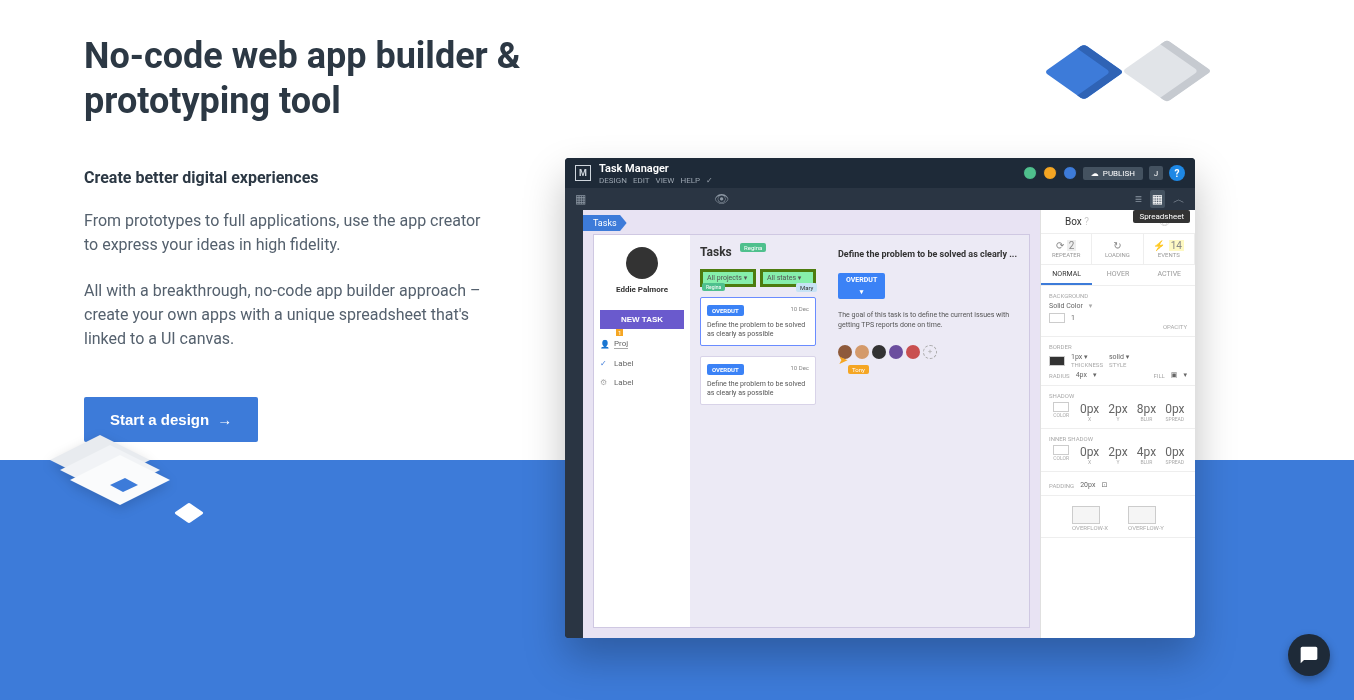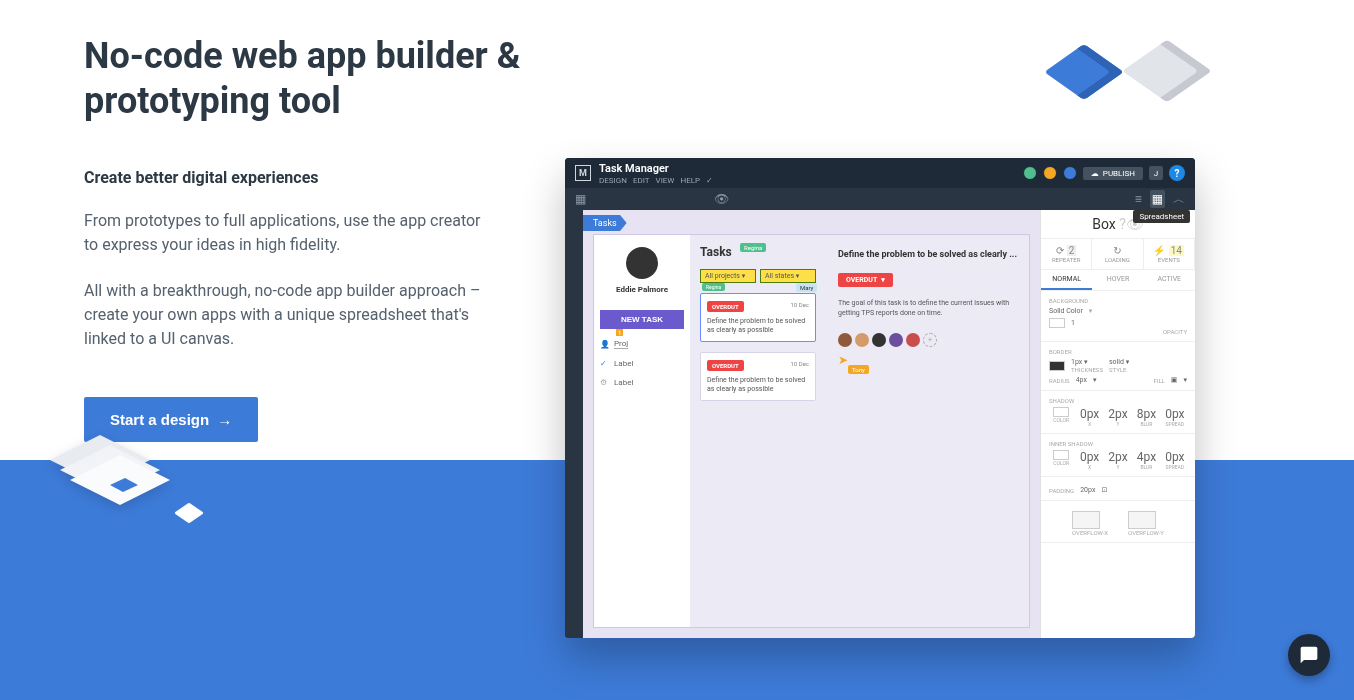--- a/index.html
+++ b/index.html
@@ -42,37 +42,37 @@
   .inner { position:absolute; left:10px; top:24px; right:10px; bottom:10px; background:#eceaf5; border:1px solid #cfc8e2;}
   .leftcol { position:absolute; left:0; top:0; width:96px; bottom:0; background:#fff; padding:12px 6px; text-align:center;}
   .avatar-big { width:32px; height:32px; border-radius:50%; background:#333; margin:0 auto;}
   .uname { font-size:8px; font-weight:700; margin-top:6px; color:#333;}
   .newtask { background:#6a5acd; color:#fff; padding:5px 6px; font-size:8px; font-weight:700; margin-top:16px; border:none; width:100%;}
   .navitem { display:flex; align-items:center; gap:4px; font-size:8px; color:#666; margin-top:10px; text-align:left;}
   .navitem .ic { width:10px; color:#aaa;}
   .midcol { position:absolute; left:100px; top:0; width:128px; bottom:0; padding:10px 6px;}
   .midcol h4 { font-size:12px; color:#333; }
   .filters { display:flex; gap:4px; margin-top:10px;}
-  .sel { background:#fde047; border:1px solid #4d7c0f; padding:2px 4px; font-size:7px; color:#555; flex:1;}
+  .sel { background:#86efac; border:3px solid #4d7c0f; padding:2px 4px; font-size:7px; color:#555; flex:1;}
   .chip-reg { position:absolute; background:#4fc08d; color:#fff; font-size:6px; padding:1px 4px; border-radius:2px;}
   .chip-mary { position:absolute; background:#c7e3f5; color:#333; font-size:6px; padding:1px 4px; border-radius:2px;}
   .card { background:#fff; border:1px solid #d8d3e8; border-radius:2px; padding:6px; margin-top:10px; position:relative;}
-  .badge-ov { background:#ef4444; color:#fff; font-size:6px; font-weight:700; padding:2px 5px; border-radius:2px;}
+  .badge-ov { background:#3b82f6; color:#fff; font-size:6px; font-weight:700; padding:2px 5px; border-radius:2px;flex-direction:column;}
   .date { position:absolute; right:6px; top:7px; font-size:6px; color:#888;}
   .card p { font-size:7px; color:#555; margin-top:6px; line-height:1.3;}
   .rightcol { position:absolute; left:234px; right:0; top:0; bottom:0; padding:14px 10px;}
   .rightcol h5 { font-size:9px; font-weight:700; color:#333;}
   .badge-ov.big { font-size:7px; padding:3px 8px; margin-top:14px; display:inline-flex; align-items:center; gap:4px;}
   .desc { font-size:7px; color:#555; margin-top:12px; line-height:1.4;}
   .people { display:flex; gap:3px; margin-top:14px; align-items:center;}
   .people .p1 { width:14px; height:14px; border-radius:50%;}
   .people .add { width:14px; height:14px; border:1px dashed #aaa; border-radius:50%; font-size:8px; color:#aaa; display:flex; align-items:center; justify-content:center;}
   .cursor-tag { position:absolute; background:#f5a623; color:#fff; font-size:6px; padding:1px 4px; border-radius:2px;}
   .proppanel { width:155px; background:#fff; border-left:1px solid #e0e0e0; font-size:8px; color:#666;}
-  .pp-head { padding:6px 16px; font-size:14px; color:#333; border-bottom:1px solid #eee; display:flex; justify-content:center; align-items:center;}
+  .pp-head { padding:6px 24px; font-size:10px; color:#333; border-bottom:1px solid #eee; display:flex; justify-content:space-between; align-items:center;}
   .pp-row3 { display:flex; border-bottom:1px solid #eee;}
   .pp-row3 > div { flex:1; text-align:center; padding:6px 0; font-size:6px; color:#999; border-right:1px solid #eee;}
   .pp-row3 .ic { font-size:10px; color:#888; display:block;}
   .tabs3 { display:flex; border-bottom:1px solid #eee;}
   .tabs3 > div { flex:1; text-align:center; padding:5px 0; font-size:7px; color:#999;}
   .tabs3 > div.active { color:#333; border-bottom:2px solid #3d7bd9;}
   .sect { padding:6px 8px; border-bottom:1px solid #eee;}
   .sect .lbl { font-size:6px; color:#aaa; text-transform:uppercase;}
   .rowline { display:flex; gap:6px; align-items:center; margin-top:3px; font-size:7px;}
   .sw { width:16px; height:10px; background:#333; border:1px solid #ccc;}

